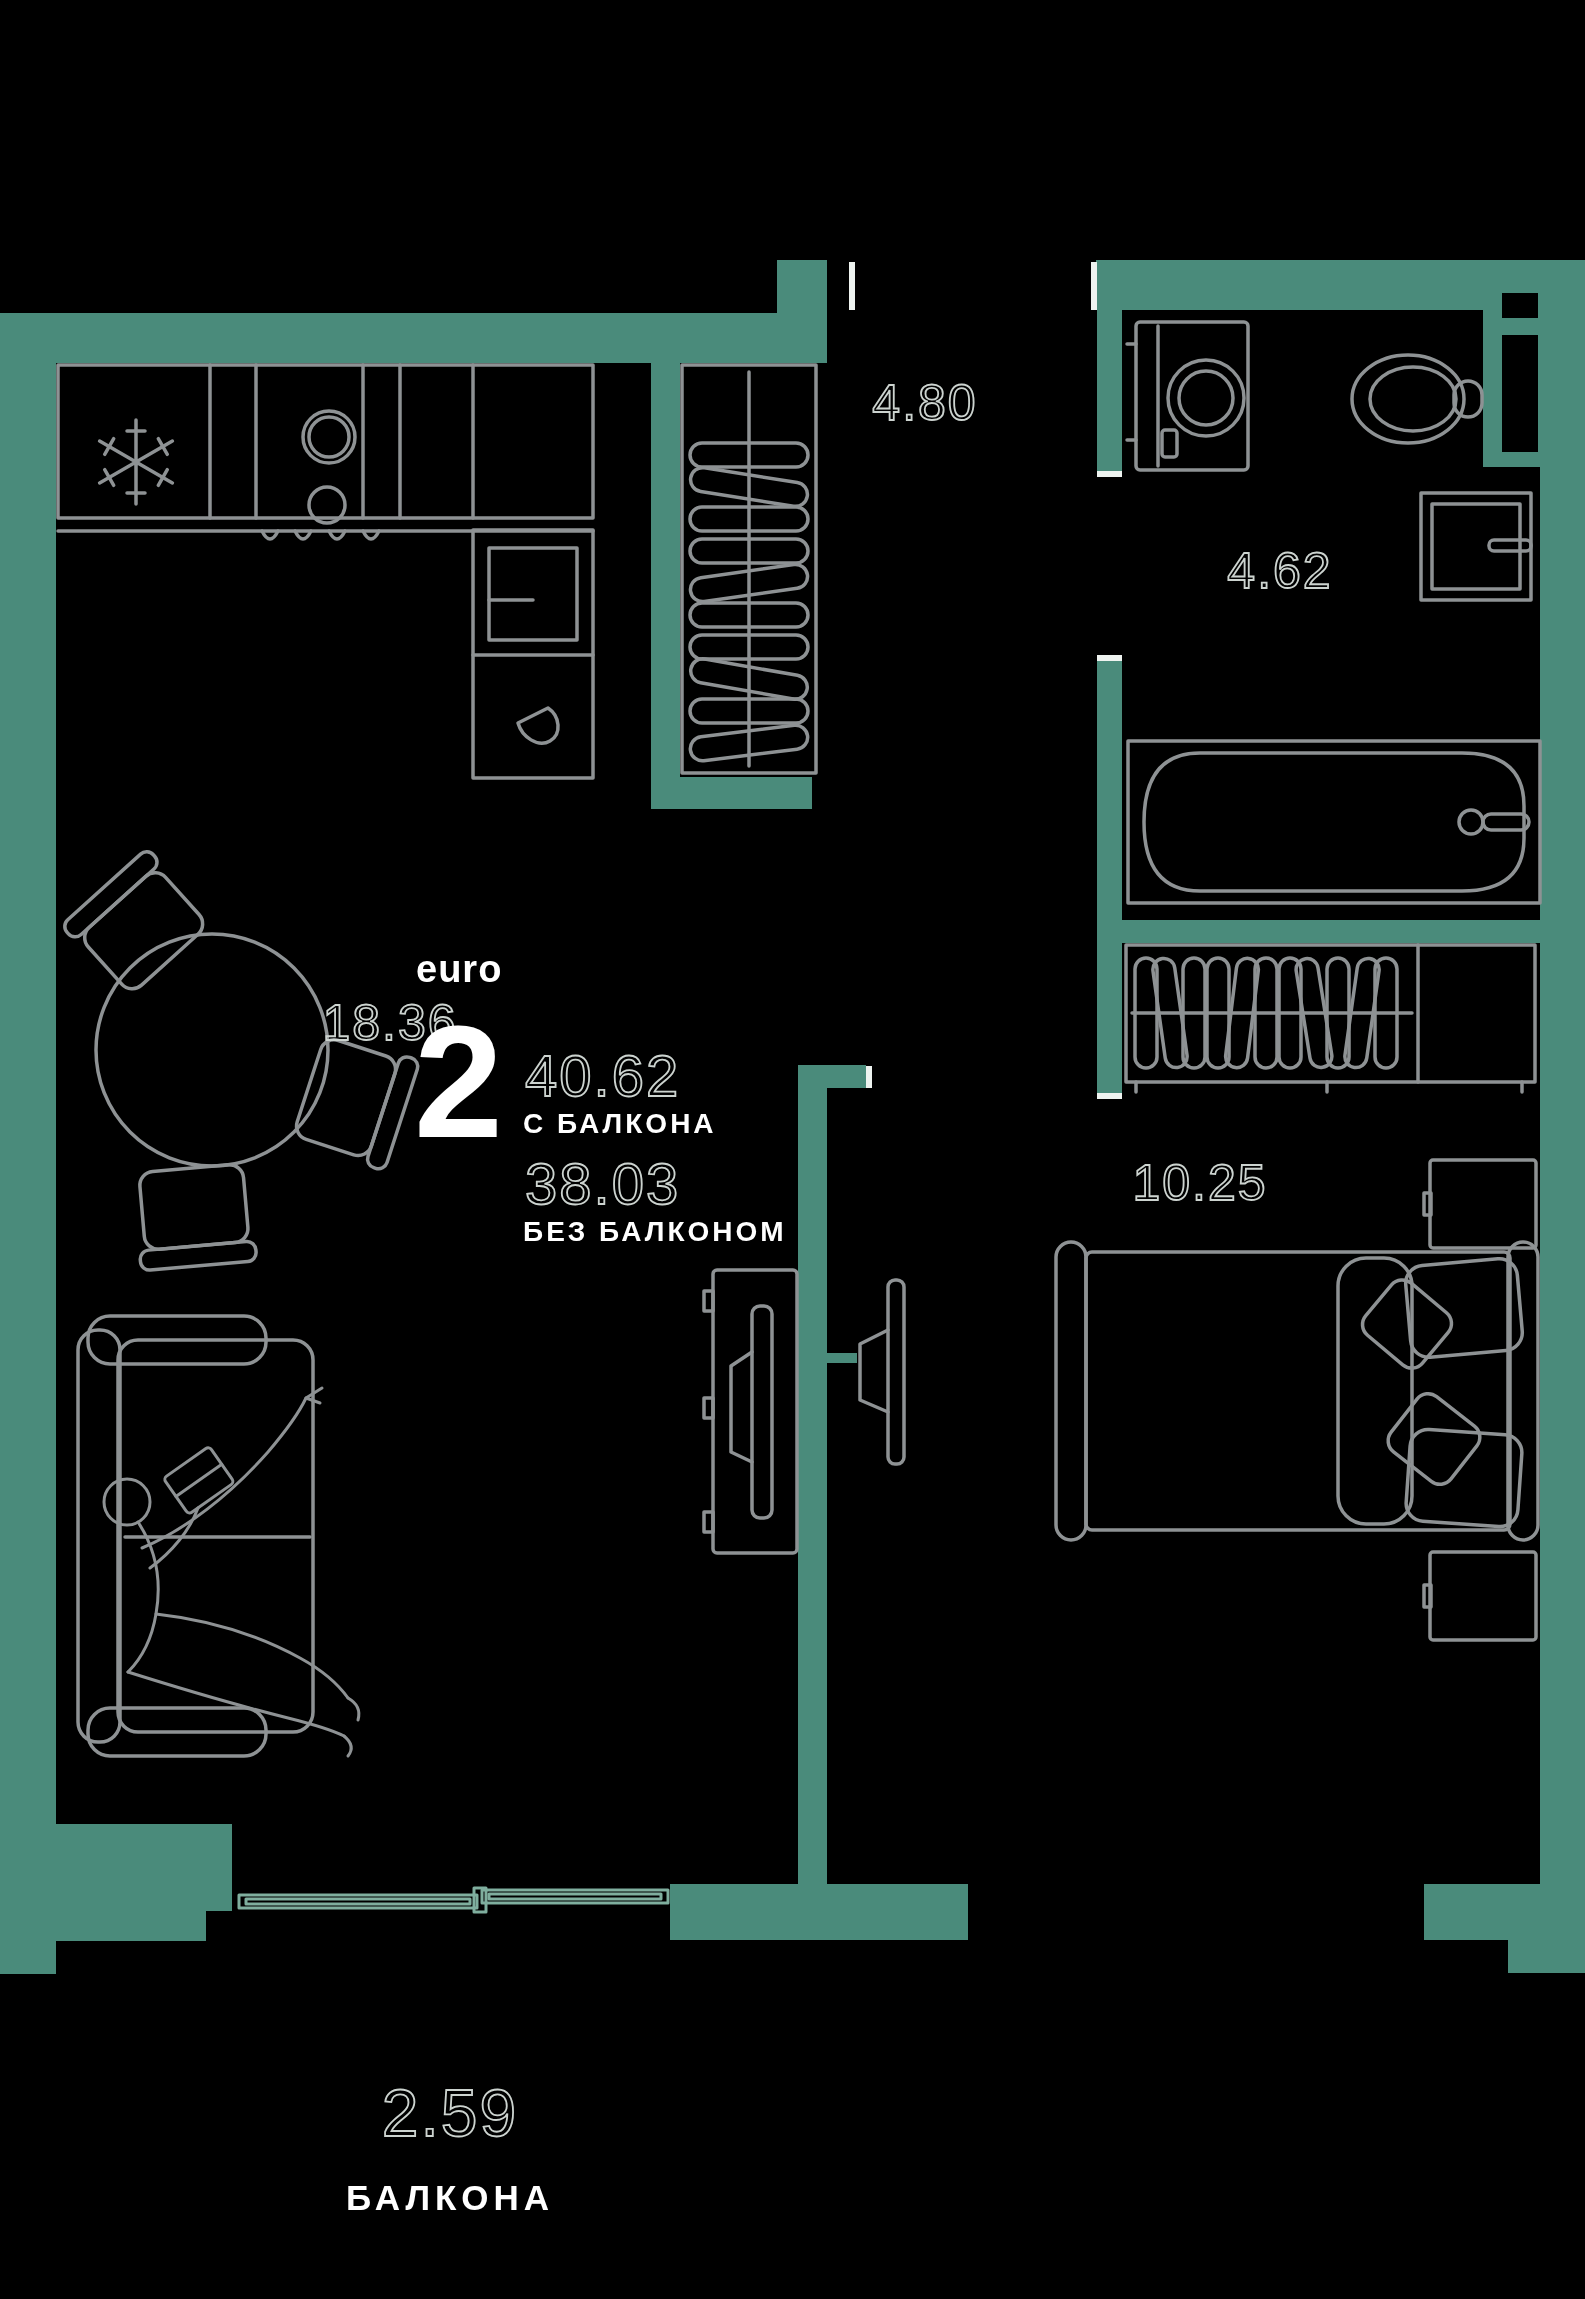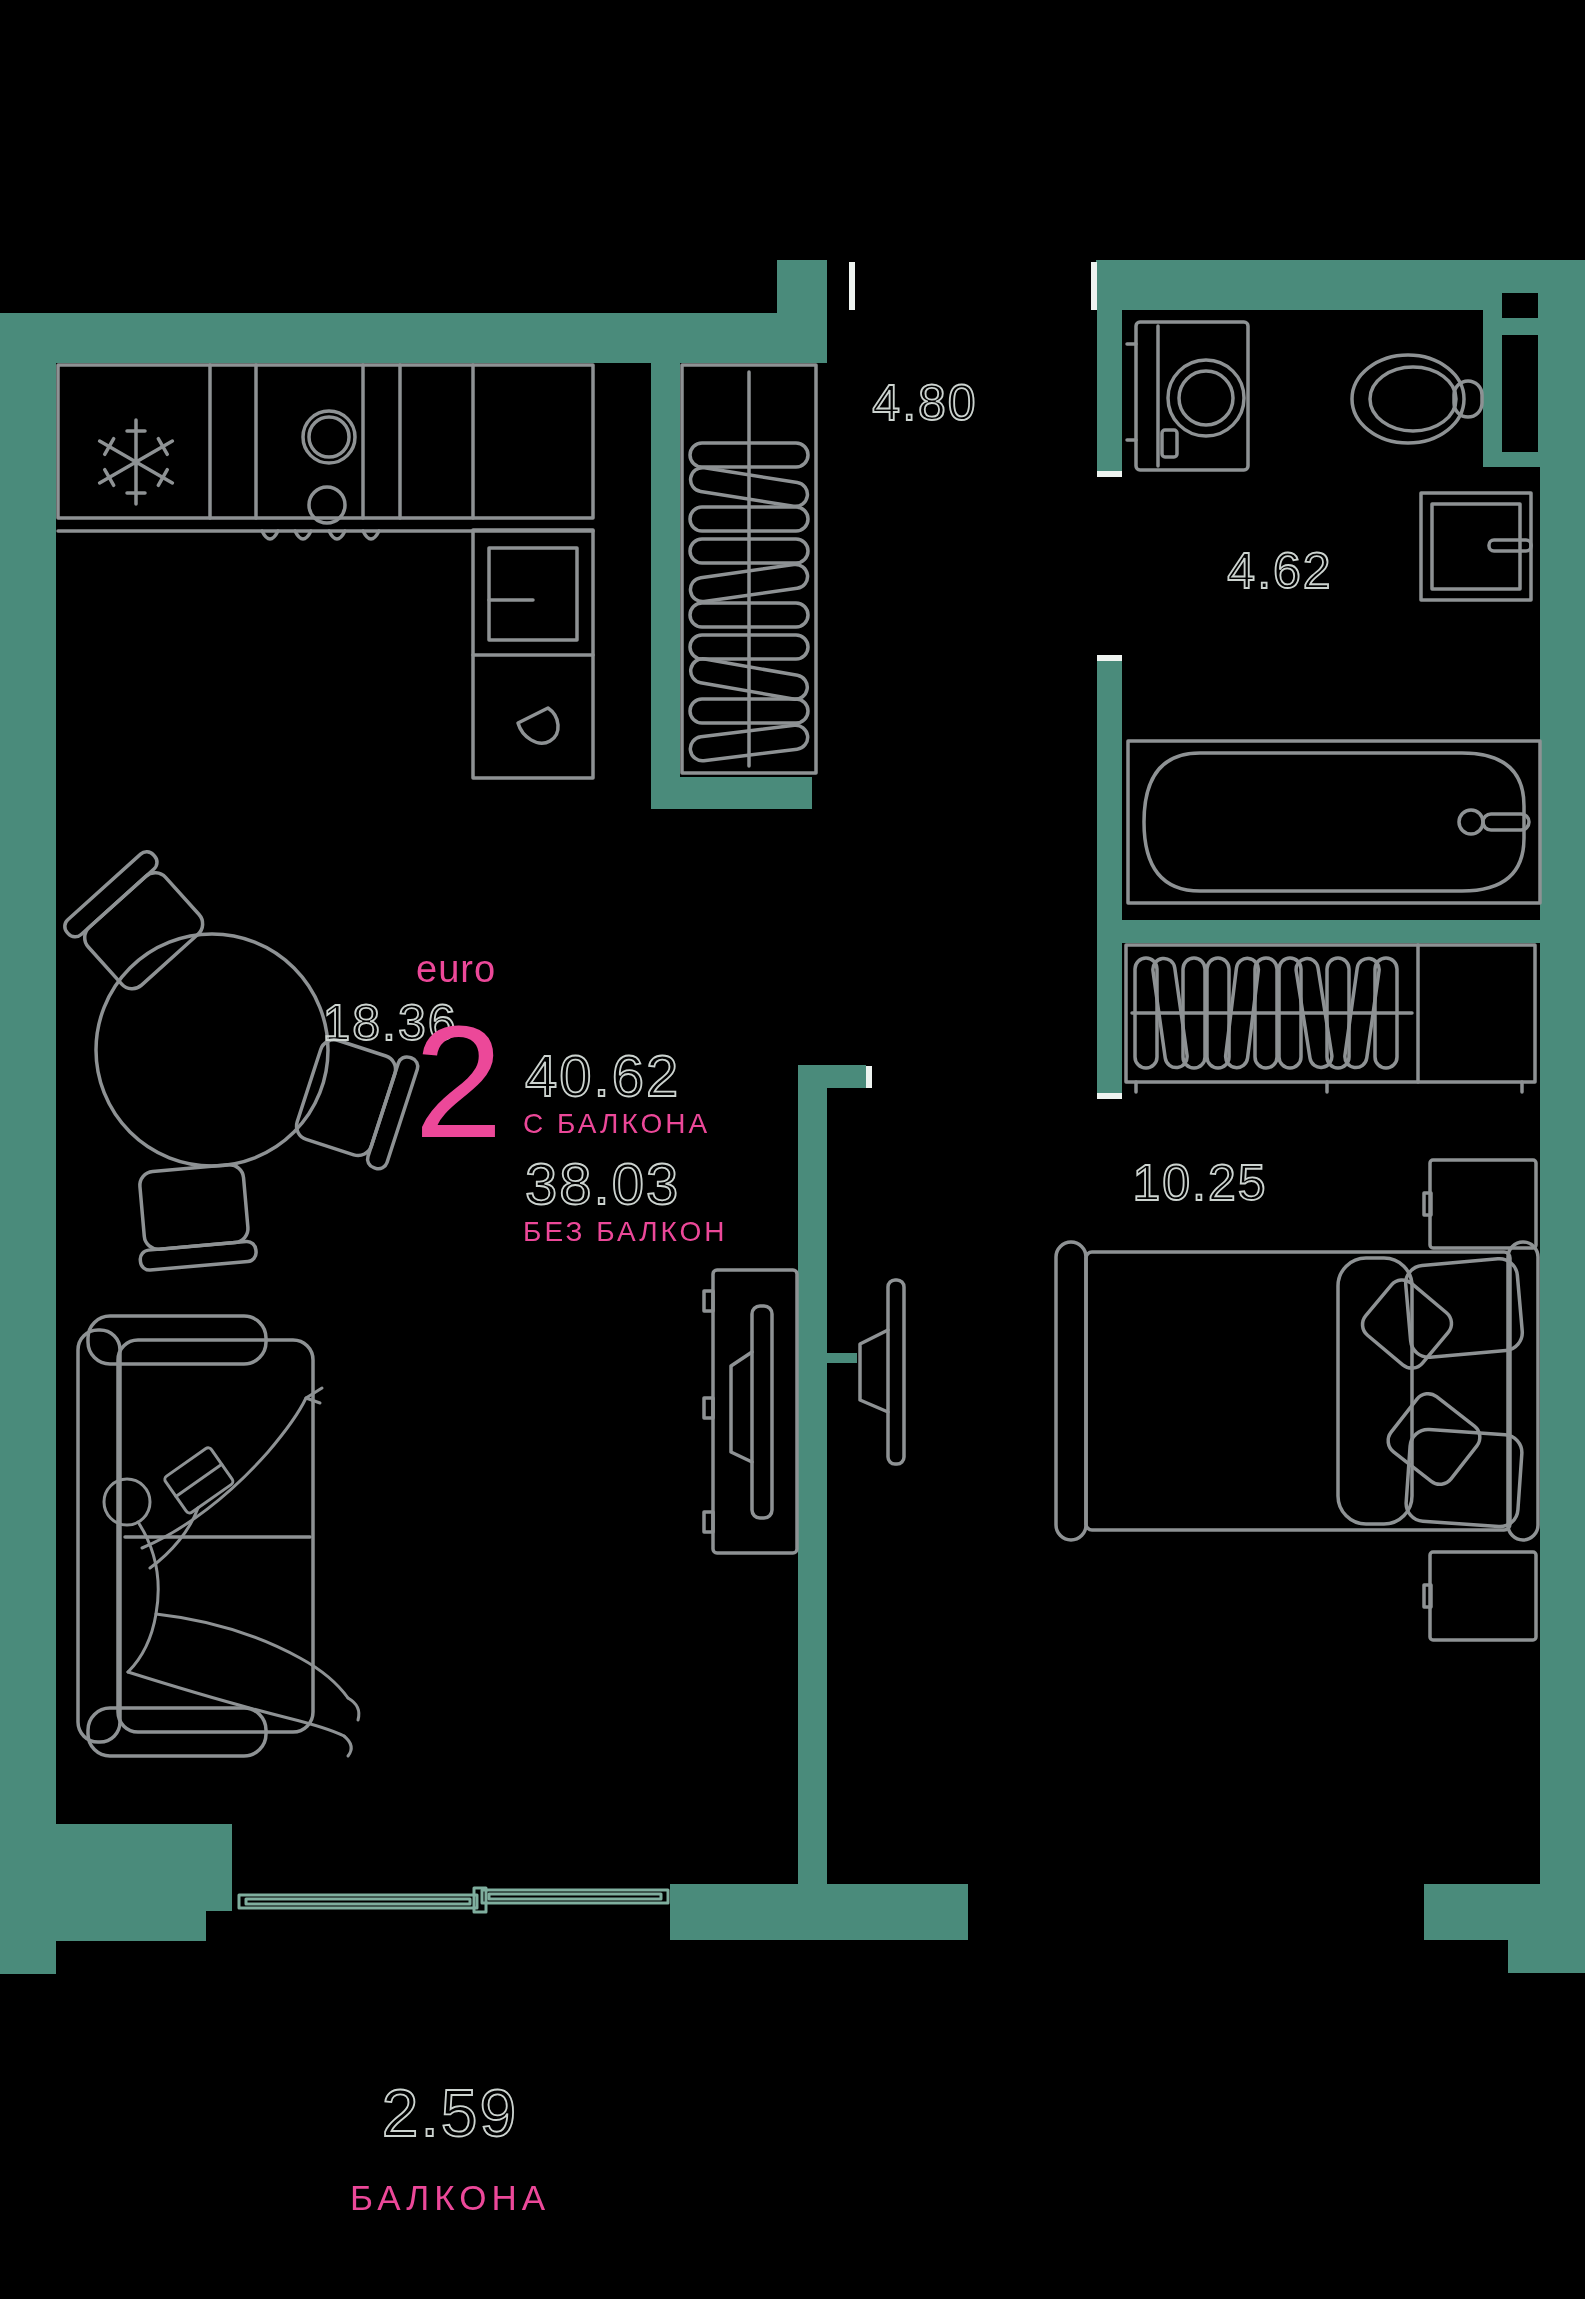--- a/index.html
+++ b/index.html
@@ -5,21 +5,21 @@
   html,body{margin:0;padding:0;background:#000;}
   .plan{position:relative;width:1585px;height:2299px;background:#000;overflow:hidden;
         font-family:"Liberation Sans",sans-serif;}
   .wall{position:absolute;background:#4a8b7b;}
   .niche{position:absolute;background:#000;}
   .cap{position:absolute;background:#eef3f0;}
   svg.overlay{position:absolute;left:0;top:0;}
   .lbl-svg{position:absolute;overflow:visible;}
   .lbl-svg text{font-family:"Liberation Sans",sans-serif;fill:none;stroke:#ccd3cf;
                 stroke-width:1.8;letter-spacing:2px;}
-  .teal-text{position:absolute;color:#ec4899;font-weight:400;}
+  .teal-text{position:absolute;color:#ffffff;font-weight:700;}
   .unit-euro{font-size:38px;letter-spacing:1px;}
   .unit-num{font-size:160px;line-height:1;letter-spacing:0;}
   .unit-sub{font-size:28px;letter-spacing:3px;}
   .balcony-name{width:240px;text-align:center;font-size:35px;letter-spacing:5px;}
 </style>
 </head>
 <body>
 
 <div class="plan">
 
@@ -289,16 +289,16 @@
   <div>
     <div class="teal-text unit-euro" style="left:416px;top:948px;">euro</div>
     <div class="teal-text unit-num" style="left:414px;top:1002px;">2</div>
     <svg class="lbl-svg" style="left:523px;top:1042px;" width="280" height="70">
       <text x="2" y="54" font-size="58">40.62</text>
     </svg>
     <div class="teal-text unit-sub" style="left:523px;top:1108px;">С БАЛКОНА</div>
     <svg class="lbl-svg" style="left:523px;top:1150px;" width="280" height="70">
       <text x="2" y="54" font-size="58">38.03</text>
     </svg>
-    <div class="teal-text unit-sub" style="left:523px;top:1216px;">БЕЗ БАЛКОН</div>
+    <div class="teal-text unit-sub" style="left:523px;top:1216px;">БЕЗ БАЛКОНОМ</div>
   </div>
 
 </div>
 
 </body></html>

